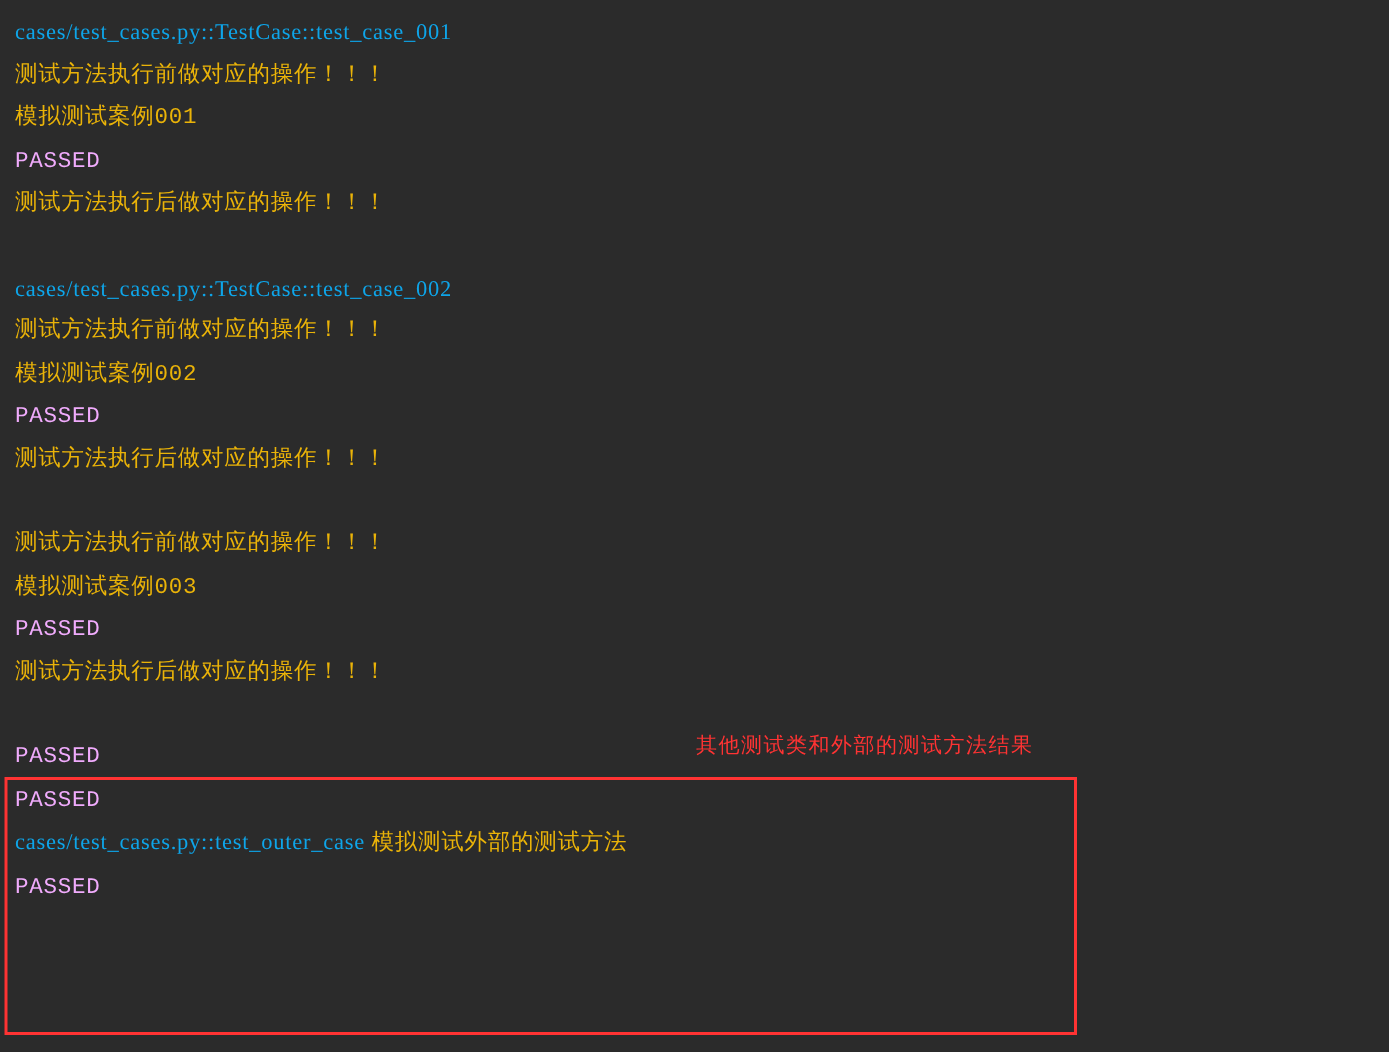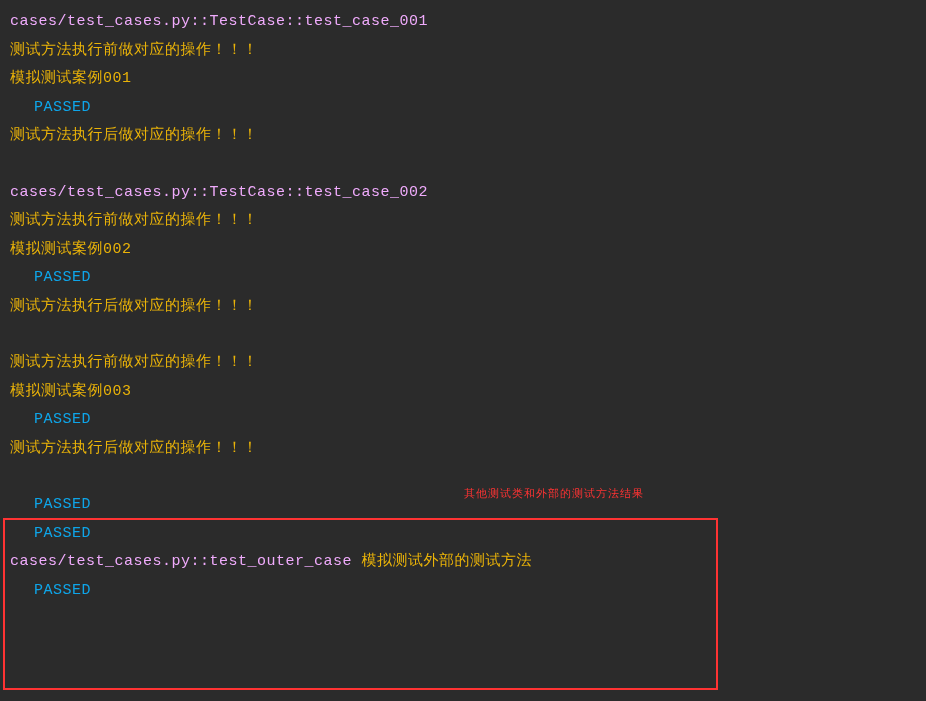--- a/index.html
+++ b/index.html
@@ -17,34 +17,34 @@
       width: 926px;
       height: 701px;
       overflow: hidden;
       position: relative;
       letter-spacing: 0.5px;
     }
     .line {
       white-space: pre;
     }
     .passed {
-      color: #0ea5e9;
-      margin-left: 24px;
+      color: #f0abfc;
     }
     .white {
       color: #eab308;
     }
     .gray {
-      color: #f0abfc;
+      color: #0ea5e9;
+      font-family: Liberation Serif, serif;
     }
     .annotation {
       position: absolute;
       color: #ff3333;
       font-family: 'Microsoft YaHei', 'SimHei', sans-serif;
-      font-size: 11px;
+      font-size: 14px;
       letter-spacing: 1px;
       top: 483px;
       left: 464px;
     }
     .red-box {
       position: absolute;
       border: 2px solid #ff3333;
       left: 3px;
       top: 518px;
       width: 715px;

